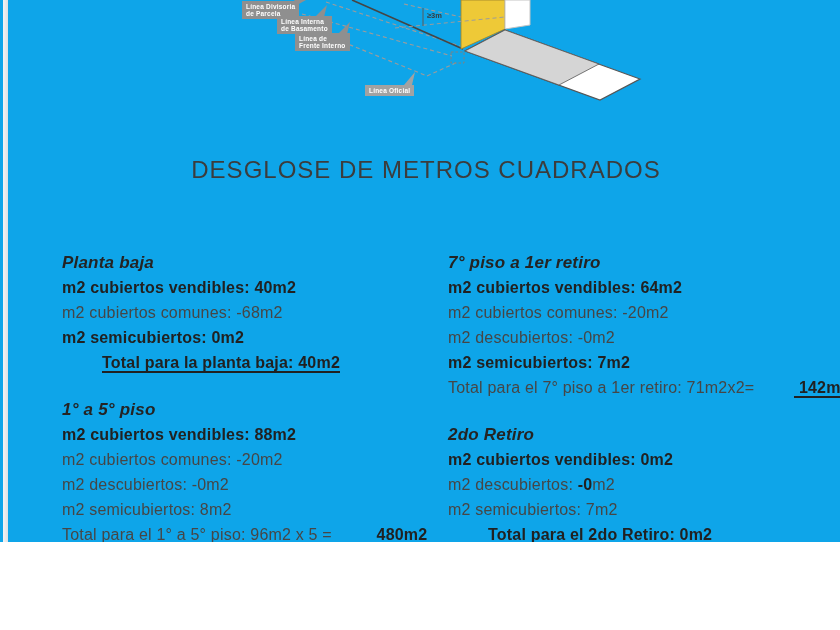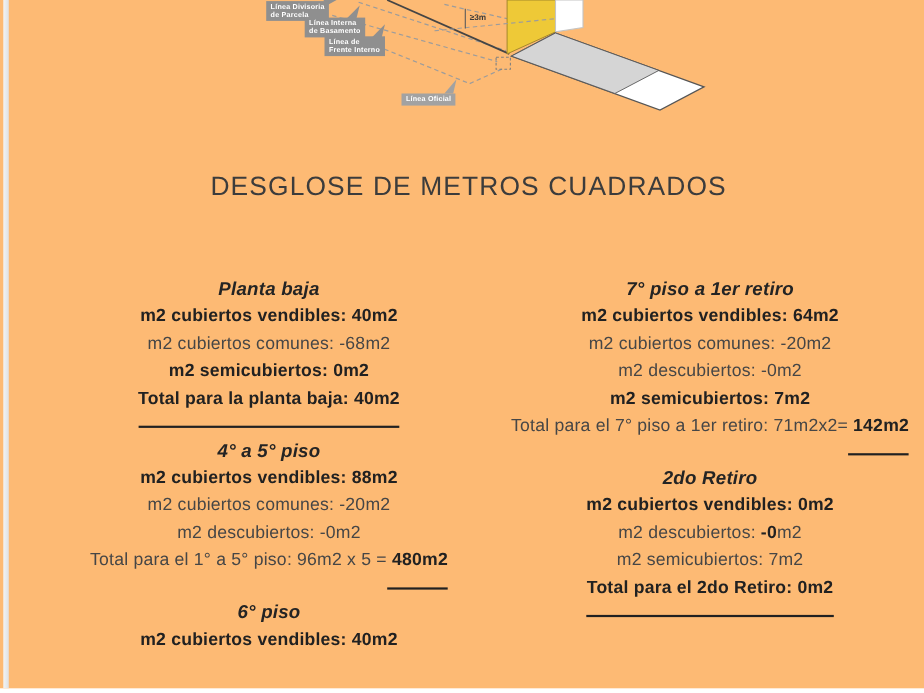--- a/index.html
+++ b/index.html
@@ -1,17 +1,17 @@
 <!DOCTYPE html>
 <html style="--building: #eec937; --building-edge: #a3882a; --ramp: #d5d5d5; --ramp-edge: #565656; --label-bg: #8f8f8f; --label-bg-light: #a2a2a2; --line: #454545; --dashed: #9c9c9c;"><head>
 <meta charset="utf-8">
 <style>
   html,body{margin:0;padding:0;background:#fff;}
   .page{
-    position:relative;width:840px;height:626px;overflow:hidden;background:#fdba74;
+    position:relative;width:840px;height:542px;overflow:hidden;background:#0ea5e9;
     font-family:"Liberation Sans","DejaVu Sans",sans-serif;
   }
   .edge-strip{position:absolute;left:3px;top:0;width:5px;height:100%;
     background:linear-gradient(to right,#f3f4f5,#dfe1e3);}
   
   .diagram{position:absolute;left:0;top:0;width:840px;height:120px;}
   .diagram svg{position:absolute;left:0;top:0;}
   .solid-line{stroke:var(--line,#454545);}
   .dash-line{stroke:var(--dashed,#9c9c9c);stroke-dasharray:4 3;fill:none;}
   .dlabel{
@@ -27,28 +27,28 @@
   
   .title{
     position:absolute;top:156px;left:0;width:100%;text-align:center;
     font-size:24px;font-weight:normal;letter-spacing:1px;color:#3c3c3c;margin:0;
     transform:translateX(6px);
   }
   
   .col{position:absolute;top:250px;}
   .col-left{left:62px;width:365px;}
   .col-right{left:448px;width:395px;}
-  .section{margin:0 0 22px 0;text-align:center;}
+  .section{margin:0 0 22px 0;}
   .heading{
     font-size:17px;font-style:italic;font-weight:bold;color:#242424;
     line-height:25px;letter-spacing:.2px;
   }
   .line{font-size:16px;line-height:25px;color:#464646;letter-spacing:.2px;white-space:nowrap;}
   .line .b{font-weight:bold;color:#212121;}
-  .line .u{border-bottom:2px solid currentColor;padding-bottom:16px;}
+  .line .u{border-bottom:2px solid currentColor;padding-bottom:0px;margin-left:40px;}
 </style>
 </head>
 <body>
 
 <div class="page">
 
   <div class="edge-strip"></div>
 
   <div class="diagram">
     <svg width="840" height="120" viewBox="0 0 840 120">
@@ -101,24 +101,25 @@
 
   <div class="col col-left">
       <div class="section">
         <div class="heading">Planta baja</div>
         <div class="line"><span class="b">m2 cubiertos vendibles: 40m2</span></div>
         <div class="line"><span>m2 cubiertos comunes: -68m2</span></div>
         <div class="line"><span class="b">m2 semicubiertos: 0m2</span></div>
         <div class="line"><span class="b u">Total para la planta baja: 40m2</span></div>
       </div>
       <div class="section">
-        <div class="heading">4° a 5° piso</div>
+        <div class="heading">1° a 5° piso</div>
         <div class="line"><span class="b">m2 cubiertos vendibles: 88m2</span></div>
         <div class="line"><span>m2 cubiertos comunes: -20m2</span></div>
         <div class="line"><span>m2 descubiertos: -0m2</span></div>
+        <div class="line"><span>m2 semicubiertos: 8m2</span></div>
         <div class="line"><span>Total para el 1° a 5° piso: 96m2 x 5 =</span><span class="b u"> 480m2</span></div>
       </div>
       <div class="section">
         <div class="heading">6° piso</div>
         <div class="line"><span class="b">m2 cubiertos vendibles: 40m2</span></div>
       </div>
     </div>
   <div class="col col-right">
       <div class="section">
         <div class="heading">7° piso a 1er retiro</div>

